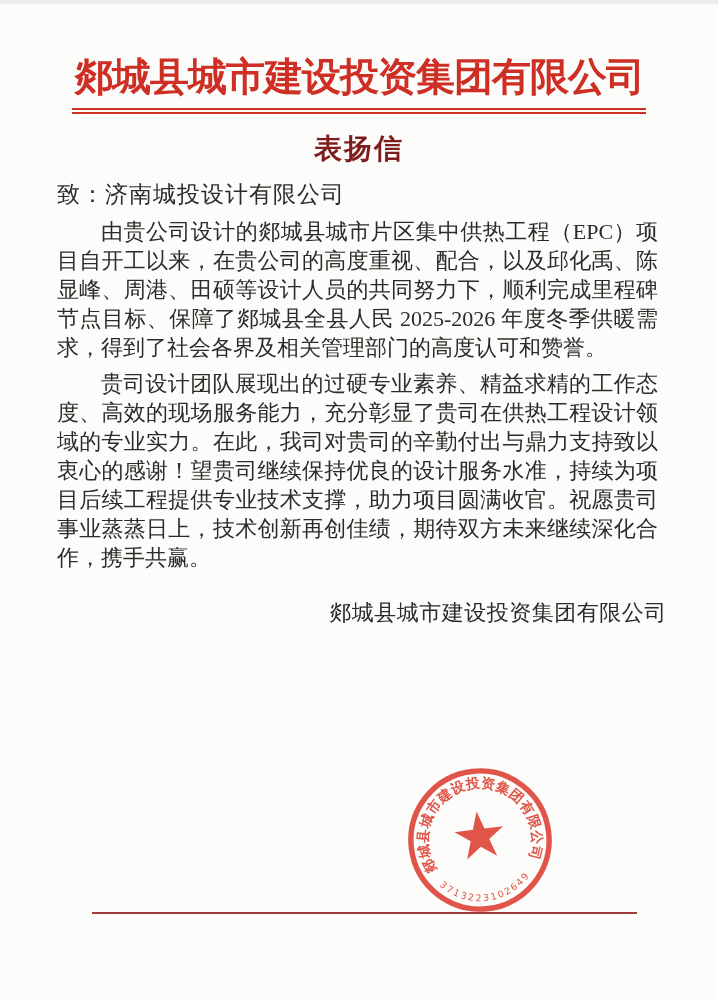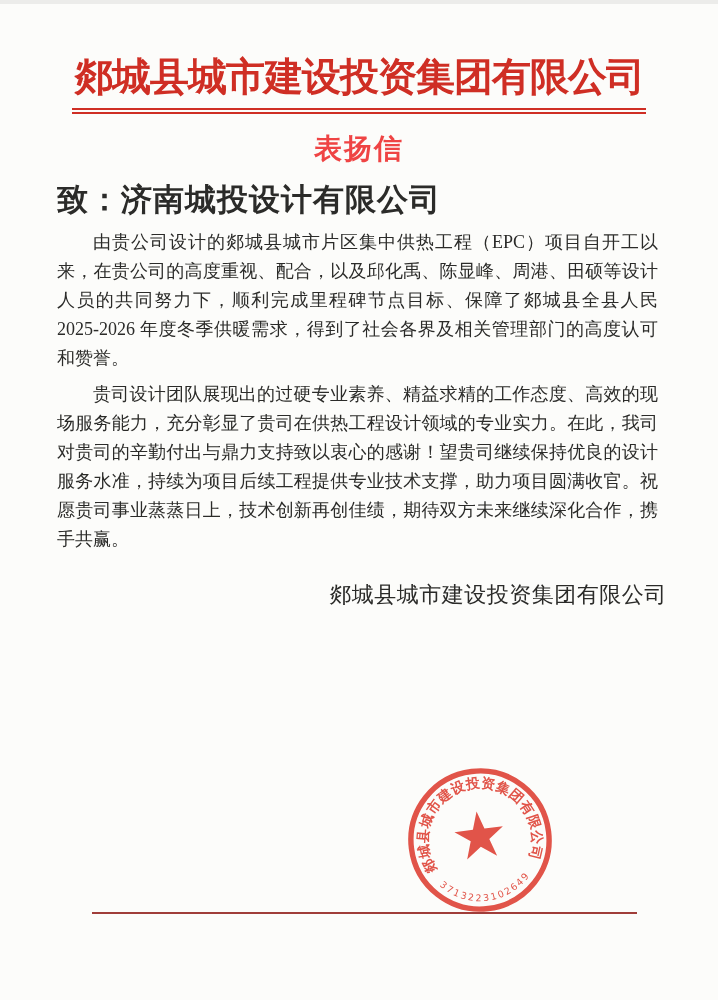--- a/index.html
+++ b/index.html
@@ -25,32 +25,32 @@
     letter-spacing:-1px;
     color:#cf2e24;
     border-bottom:6px double #cf2e24;
     white-space:nowrap;
   }
   .doc-title{
     margin:16px 0 0;
     text-align:center;
     font-size:28px;
     font-weight:bold;
-    color:#ef4444;
+    color:#7f1d1d;
     letter-spacing:2px;
   }
   .recipient{
     margin:11px 60px 0 57px;
-    font-size:31px;
-    font-weight:bold;
+    font-size:23px;
+    font-weight:normal;
     letter-spacing:1px;
   }
   .body-text{
     margin:5px 60px 0 57px;
-    font-size:18px;
+    font-size:22px;
     line-height:29px;
     text-align:justify;
   }
   .body-text p{
     margin:7px 0 0;
     text-indent:2em;
   }
   .sign-block{
     width:340px;
     margin:26px 50px 0 auto;

